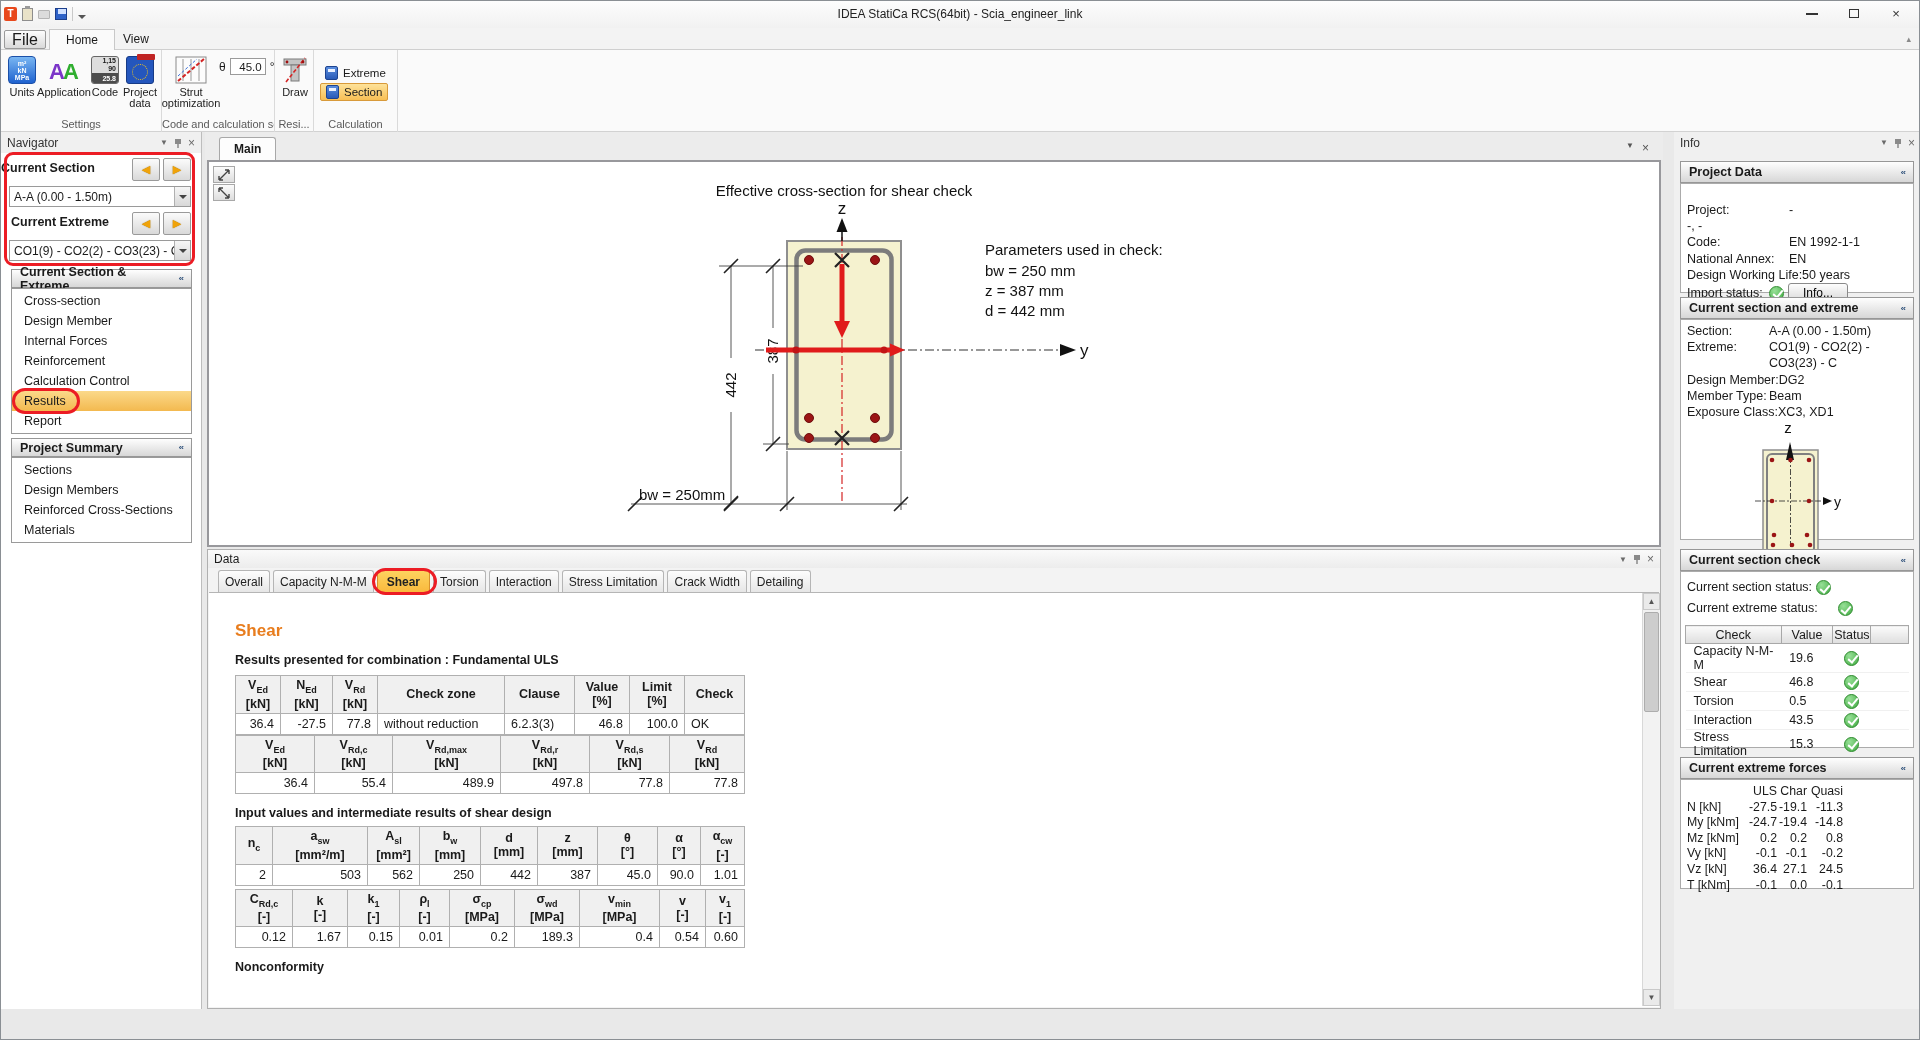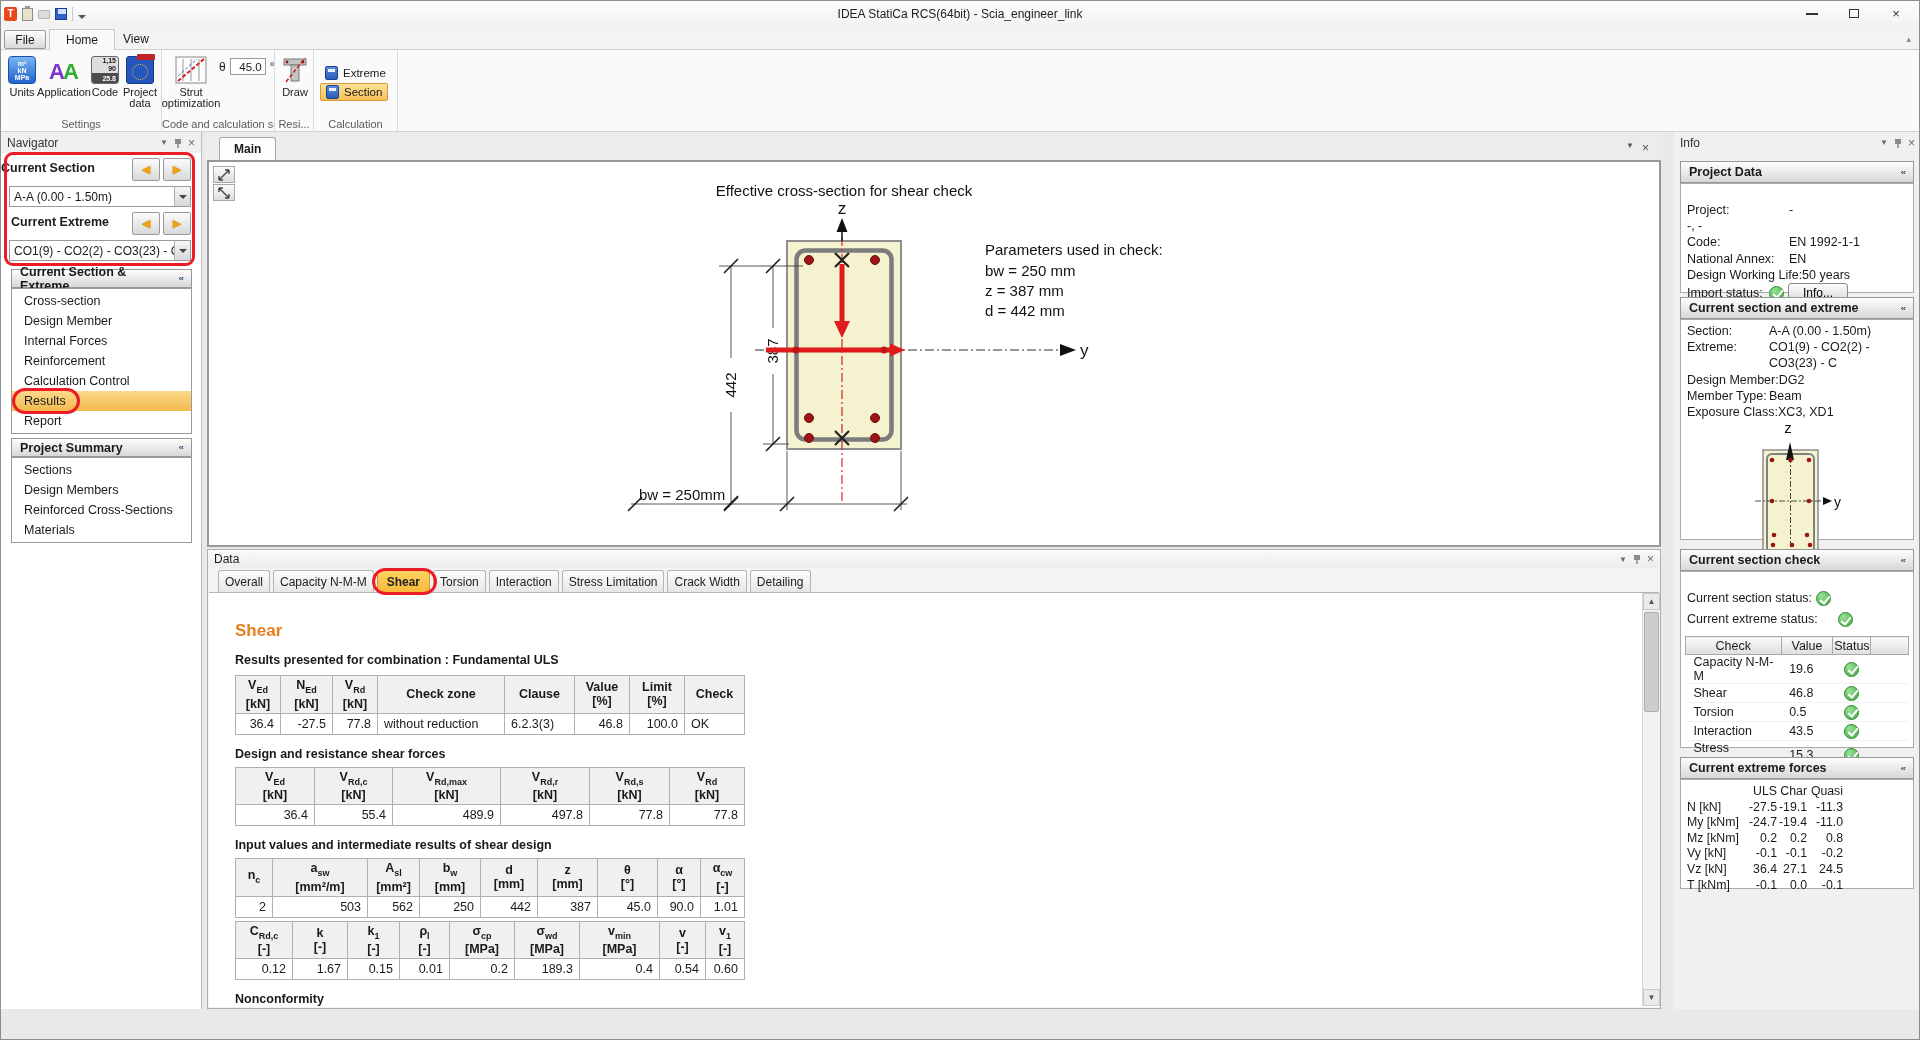--- a/index.html
+++ b/index.html
@@ -19,21 +19,21 @@
   .qat-sep { width:1px; height:14px; background:#c9c9c9; }
   .qat-dd { width:0; height:0; border-left:4px solid transparent; border-right:4px solid transparent; border-top:4px solid #555; margin-top:5px; }
   .win-title { position:absolute; left:50%; top:6px; transform:translateX(-50%); font-size:12px; color:#222; }
   .winbtns { position:absolute; right:2px; top:0; display:flex; height:25px; }
   .winbtn { width:42px; display:flex; align-items:center; justify-content:center; color:#333; font-size:13px; }
   .wb-min { width:12px; height:2px; background:#333; }
   .wb-max { width:10px; height:9px; border:1.5px solid #333; }
 
   
   .tabrow { position:absolute; left:0; top:27px; width:100%; height:22px; background:#f3f3f3; border-bottom:1px solid #cfcfcf; }
-  .filebtn { position:absolute; left:3px; top:2px; width:42px; height:19px; background:linear-gradient(#fdfdfd,#d9d9d9); border:1px solid #9a9a9a; border-radius:2px; text-align:center; line-height:18px; font-size:12px; }
+  .filebtn { position:absolute; left:3px; top:2px; width:42px; height:19px; background:linear-gradient(#fdfdfd,#d9d9d9); border:1px solid #9a9a9a; border-radius:2px; text-align:center; line-height:18px; font-size:16px; }
   .mtab { position:absolute; top:1px; height:21px; line-height:21px; padding:0 16px; font-size:12px; }
   .mtab.sel { background:#fafafa; border:1px solid #c8c8c8; border-bottom:none; }
   .ribbon-caret { position:absolute; right:8px; top:6px; color:#8a8a8a; font-size:9px; }
 
   
   .ribbon { position:absolute; left:0; top:49px; width:100%; height:82px; background:#fafafa; border-bottom:1px solid #d2d2d2; }
   .rgroup { position:absolute; top:0; height:82px; border-right:1px solid #dadada; }
   .rgroup .gcap { position:absolute; bottom:2px; left:0; width:100%; text-align:center; font-size:11px; color:#5a5a5a; white-space:nowrap; overflow:hidden; }
   .rbtn { position:absolute; top:6px; display:flex; flex-direction:column; align-items:center; }
   .rlabel { margin-top:3px; font-size:11px; color:#222; text-align:center; line-height:11px; }
@@ -421,21 +421,20 @@
                   <td class="ar">77.8</td>
                   <td class="al">without reduction</td>
                   <td class="al">6.2.3(3)</td>
                   <td class="ar">46.8</td>
                   <td class="ar">100.0</td>
                   <td class="al">OK</td>
                 </tr>
               </tbody>
             </table>
           </div>
-        <div class="sh-label">Design and resistance shear forces</div>
         <div>
             <table class="dtab">
               <tbody>
                 <tr>
                   <th style="width: 79px;">
                     <div class="hl"><span>V</span><sub>Ed</sub></div>
                     <div class="hl">[kN]</div>
                   </th>
                   <th style="width: 78px;">
                     <div class="hl"><span>V</span><sub>Rd,c</sub></div>
@@ -686,21 +685,21 @@
             <circle cx="39" cy="125" r="2.3"></circle>
             <circle cx="57" cy="125" r="2.3"></circle>
         </g>
       </svg>
     </div>
 
     <div class="ihdr hdrbar" style="top:417px">
       <span>Current section check</span>
         <span class="chev2">«</span>
     </div>
-    <div class="ibox" style="top:439px;height:177px;padding-top:16px">
+    <div class="ibox" style="top:439px;height:177px;padding-top:5px">
       <div class="kvrow" style="align-items:center;gap:4px;line-height:21px">
         <span>Current section status:</span>
         <span class="chk"></span>
       </div>
       <div class="kvrow" style="align-items:center;gap:20px;line-height:21px">
         <span>Current extreme status:</span>
         <span class="chk"></span>
       </div>
       <div>
           <table class="ctab">
@@ -762,21 +761,21 @@
           <span class="hd">ULS</span>
           <span class="hd">Char</span>
           <span class="hd">Quasi</span>
           <span class="">N [kN]</span>
           <span class="num">-27.5</span>
           <span class="num">-19.1</span>
           <span class="num">-11.3</span>
           <span class="">My [kNm]</span>
           <span class="num">-24.7</span>
           <span class="num">-19.4</span>
-          <span class="num">-11.0</span>
+          <span class="num">-14.8</span>
           <span class="">Mz [kNm]</span>
           <span class="num">0.2</span>
           <span class="num">0.2</span>
           <span class="num">0.8</span>
           <span class="">Vy [kN]</span>
           <span class="num">-0.1</span>
           <span class="num">-0.1</span>
           <span class="num">-0.2</span>
           <span class="">Vz [kN]</span>
           <span class="num">36.4</span>

